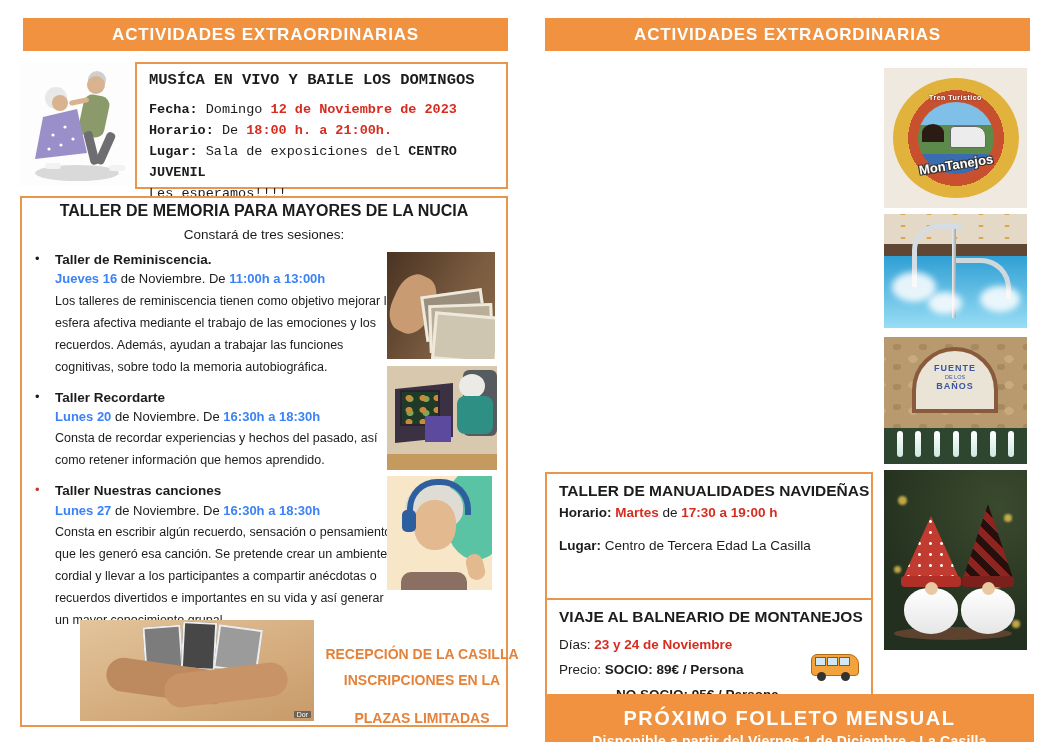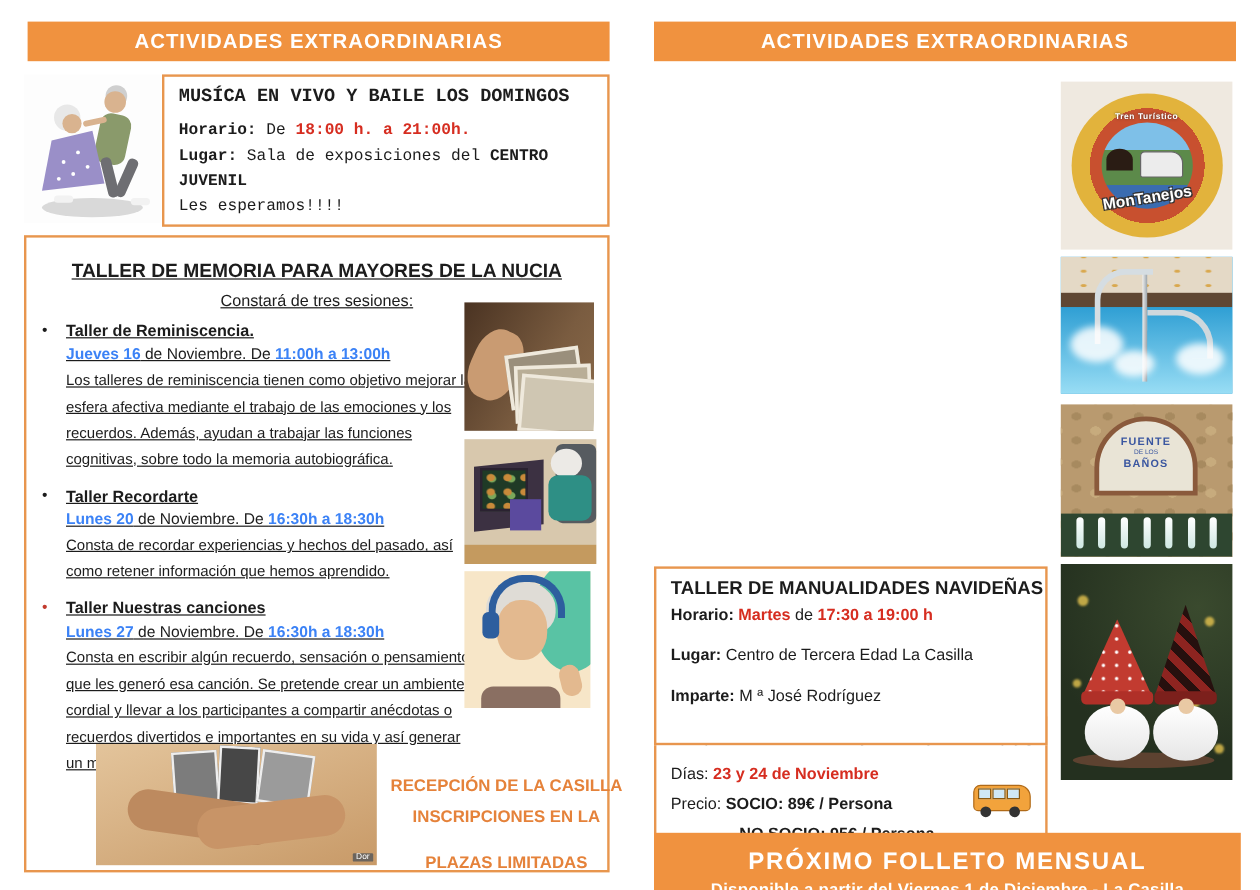--- a/index.html
+++ b/index.html
@@ -24,21 +24,21 @@
   
   .bd{font-weight:bold;}
   .red{color:#d62d20;font-weight:bold;}
   .sred{color:#3b82f6;font-weight:bold;}
   .boxtitle{font-size:15.5px;font-weight:bold;white-space:nowrap;}
   .line{font-size:13.5px;line-height:1.55;}
   
   .music-box{padding:7px 12px;font-family:Liberation Mono, monospace;}
   .music-box .boxtitle{margin-bottom:11px;}
   
-  .mem-box{padding:20px 0 0 0;position:relative;text-decoration:underline;}
+  .mem-box{padding:4px 0 0 0;position:relative;}
   .mem-title{font-size:16px;font-weight:bold;text-align:center;}
   .mem-sub{font-size:13.5px;text-align:center;margin:7px 0 9px 0;}
   .session{position:relative;padding-left:33px;width:342px;margin-bottom:11px;}
   .session .bullet{position:absolute;left:13px;top:0;font-size:13px;}
   .session .bullet.rb{color:#c23b2e;}
   .sname{font-size:13.5px;font-weight:bold;line-height:1.35;}
   .sdate{font-size:13px;line-height:1.5;}
   .sbody{font-size:12.5px;line-height:1.76;margin-top:1px;}
   .mem-insc{
     position:absolute;left:300px;top:444px;width:200px;text-align:center;
@@ -187,20 +187,21 @@
     <circle cx="33" cy="33" r="11" fill="#e8e8e8"></circle>
     <circle cx="37" cy="38" r="8" fill="#d9b38f"></circle>
     <rect x="46" y="34" width="20" height="5" rx="2.5" fill="#d9b38f" transform="rotate(-12 56 36)"></rect>
     <rect x="22" y="98" width="16" height="6" rx="3" fill="#f2f2f2"></rect>
     <rect x="86" y="100" width="16" height="6" rx="3" fill="#f2f2f2"></rect>
   </svg>
 </div>
 
 <div class="abs obox music-box" style="left:135px;top:62px;width:373px;height:127px;">
   <div class="boxtitle">MUSÍCA EN VIVO Y BAILE LOS DOMINGOS</div>
+  <div class="line"><span class="bd">Fecha:</span><span> Domingo </span><span class="red">12 de Noviembre de 2023</span></div>
   <div class="line"><span class="bd">Horario:</span><span> De </span><span class="red">18:00 h. a 21:00h.</span></div>
   <div class="line"><span class="bd">Lugar:</span><span> Sala de exposiciones del </span><span class="bd">CENTRO JUVENIL</span></div>
   <div class="line">Les esperamos!!!!</div>
 </div>
 
 <div class="abs obox mem-box" style="left:20px;top:196px;width:488px;height:531px;">
   <div class="mem-title">TALLER DE MEMORIA PARA MAYORES DE LA NUCIA</div>
   <div class="mem-sub">Constará de tres sesiones:</div>
 
   <div class="session">
@@ -282,25 +283,24 @@
     <div class="body"></div>
     <div class="win w1"></div>
     <div class="win w2"></div>
     <div class="win w3"></div>
     <div class="wh wa"></div>
     <div class="wh wb"></div>
   </div>
 
 </div>
 
-<div class="abs obox man-box" style="left:545px;top:472px;width:328px;height:149px;">
+<div class="abs obox man-box" style="left:545px;top:472px;width:328px;height:128px;">
   <div class="boxtitle">TALLER DE MANUALIDADES NAVIDEÑAS</div>
   <div class="mline2"><span class="bd">Horario: </span><span class="red">Martes</span><span> de </span><span class="red">17:30 a 19:00 h</span></div>
   <div class="mline2 mgap"><span class="bd">Lugar: </span><span>Centro de Tercera Edad La Casilla</span></div>
-  <div class="mline2 mgap"><span class="bd">Imparte: </span><span>M ª José Rodríguez</span></div>
 </div>
 
 <div class="abs banner" style="left:545px;top:659px;width:489px;height:68px;margin-top:35px;">
   <div class="b1">PRÓXIMO FOLLETO MENSUAL</div>
   <div class="b2">Disponible a partir del Viernes 1 de Diciembre - La Casilla</div>
 </div>
 
 <div class="photo ph-monta abs" style="left:884px;top:68px;width:143px;height:140px;">
   <div class="m-ring">
     <div class="m-scene">

